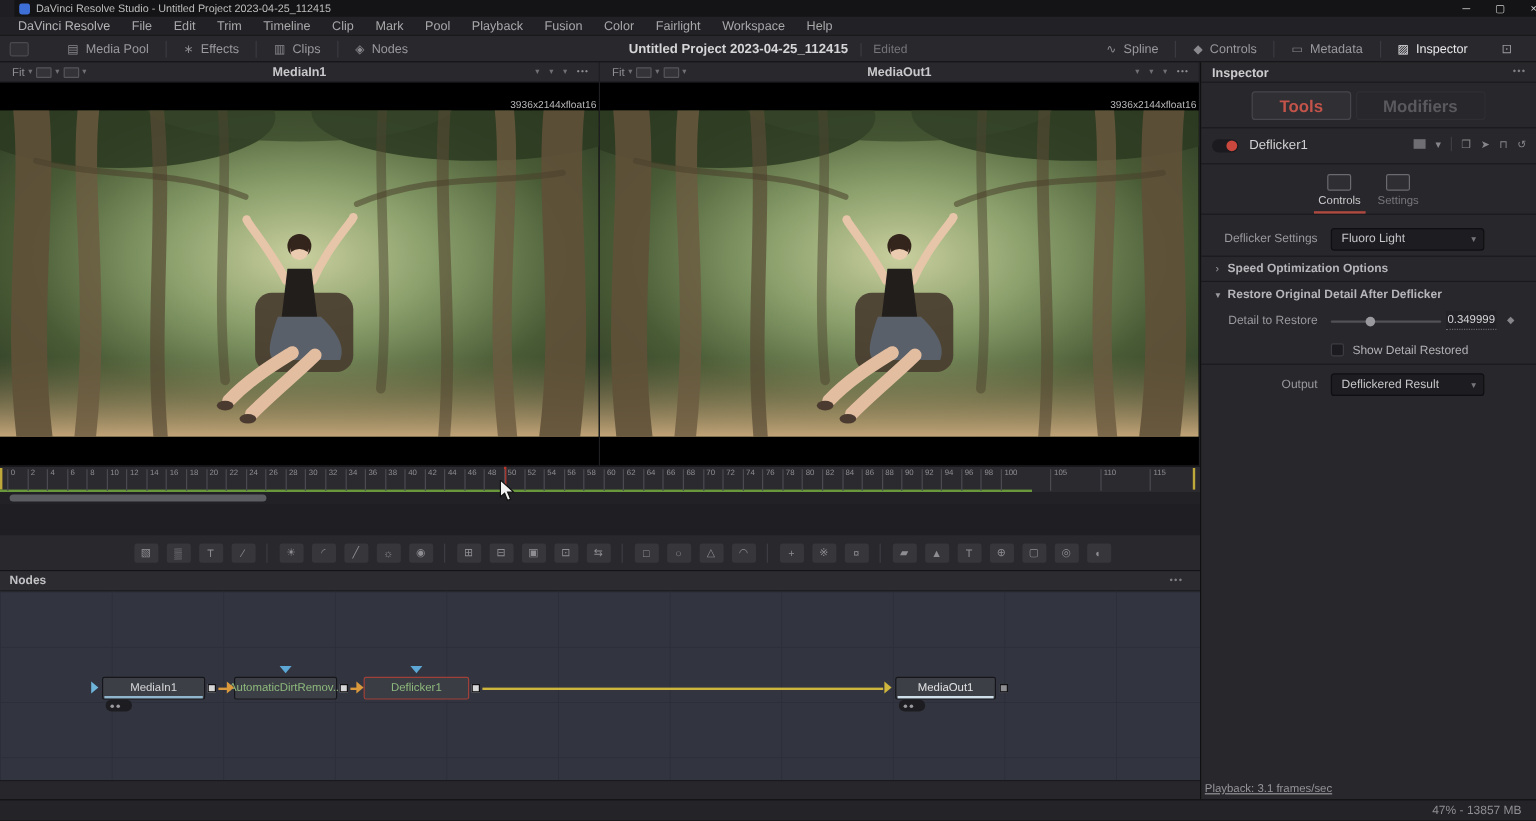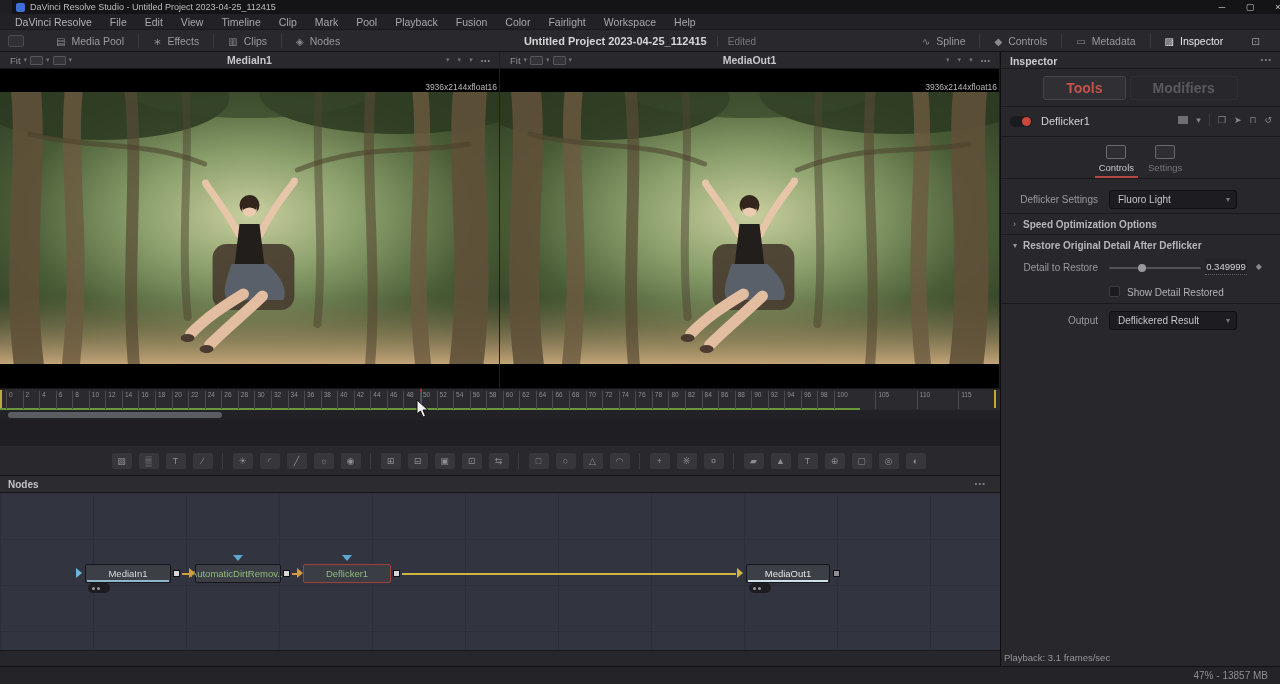--- a/index.html
+++ b/index.html
@@ -115,21 +115,21 @@
   .fnode.sel { border:1.5px solid #a04038; background:#3a3e44; }
   .out-sq { position:absolute; top:77px; width:7px; height:7px; background:#d6d6d8; border:1px solid #101013; }
   .in-arrow { position:absolute; top:75px; width:0; height:0; border-top:5px solid transparent; border-bottom:5px solid transparent; }
   .top-tri { position:absolute; top:62px; width:0; height:0; border-left:5px solid transparent; border-right:5px solid transparent; border-top:6px solid #5da7d6; }
   .conn { position:absolute; top:80px; height:2px; }
   .badge { position:absolute; top:90px; width:22px; height:10px; background:#1d1d21; border-radius:5px; display:flex; align-items:center; gap:2px; padding-left:4px; }
   .badge i { width:3px; height:3px; border-radius:50%; background:#9a9a9e; display:block; }
   .nodes-hscroll { position:absolute; left:0; top:650px; width:1000px; height:16px; background:#27272b; border-top:1px solid #1a1a1e; }
 
   
-  .playback-status { position:absolute; left:1004px; top:652px; font-size:9.5px; color:#96969a; }
+  .playback-status { position:absolute; left:1004px; top:652px; font-size:9.5px; color:#96969a;text-decoration:underline; }
   .bottombar { position:absolute; left:0; top:666px; width:1280px; height:18px; background:#242428; border-top:1px solid #121215; }
   .mem { position:absolute; right:12px; top:3px; font-size:10px; color:#8e8e92; }
 
   .cursor { position:absolute; left:416px; top:400px; z-index:50; }
 </style>
 </head>
 <body>
 
 <div id="app">
 
@@ -140,21 +140,21 @@
       <span class="win-btn">─</span>
       <span class="win-btn">▢</span>
       <span class="win-btn">×</span>
     </div>
   </div>
 
   <div class="menubar" id="menubar">
       <span class="menu-item">DaVinci Resolve</span>
       <span class="menu-item">File</span>
       <span class="menu-item">Edit</span>
-      <span class="menu-item">View</span>
+      <span class="menu-item">Trim</span>
       <span class="menu-item">Timeline</span>
       <span class="menu-item">Clip</span>
       <span class="menu-item">Mark</span>
       <span class="menu-item">Pool</span>
       <span class="menu-item">Playback</span>
       <span class="menu-item">Fusion</span>
       <span class="menu-item">Color</span>
       <span class="menu-item">Fairlight</span>
       <span class="menu-item">Workspace</span>
       <span class="menu-item">Help</span>

